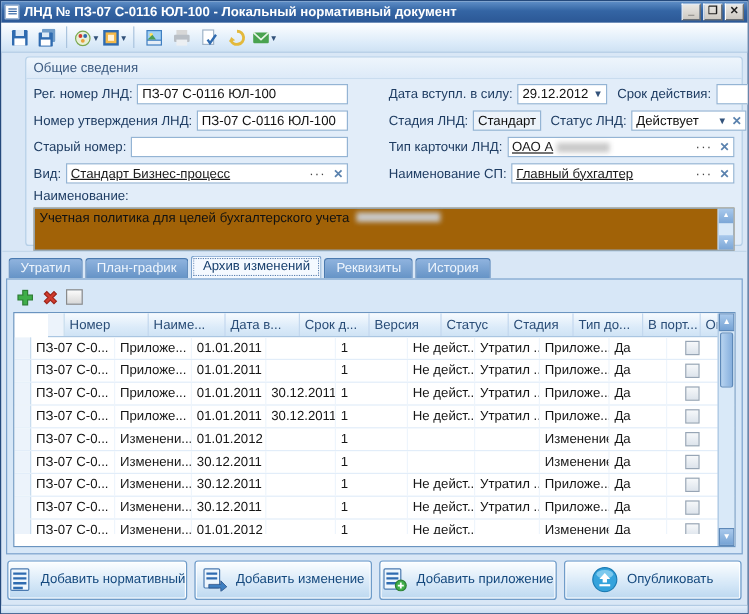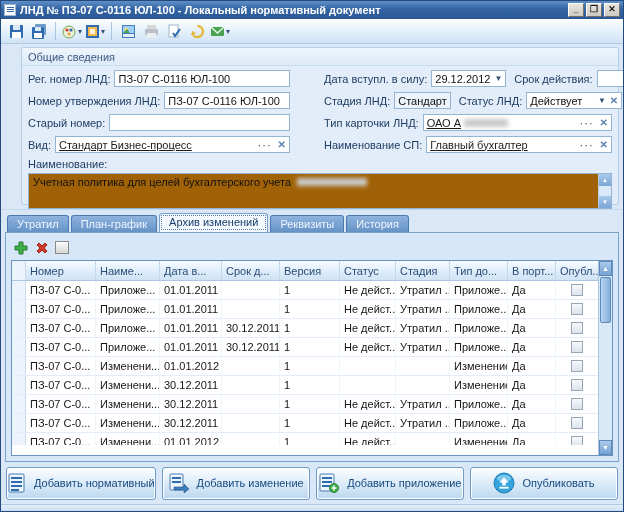--- a/index.html
+++ b/index.html
@@ -51,21 +51,21 @@
   .tab { height:17px; padding:2px 9px 0 9px; margin-right:2px; background:linear-gradient(#8fb3de,#6593c6); border:1px solid #4a7ab0; border-bottom:none; border-radius:3px 3px 0 0; color:#eef5fd; white-space:nowrap; }
   .tab.active { height:19px; background:#f4f9ff; color:#173f6d; outline:1px dotted #5a7fae; outline-offset:-3px; border-color:#7ba2cc; }
 
   
   .tabpanel { margin:0 4px; border:1px solid #7ba2cc; background:#d7e7f7; flex:1; padding:5px; display:flex; flex-direction:column; min-height:0; }
   .gridbar { height:22px; display:flex; align-items:center; gap:5px; padding:0 2px 3px 2px; flex:0 0 auto; }
   .gicon { width:16px; height:16px; display:flex; align-items:center; justify-content:center; }
   .sqbtn { width:14px; height:13px; border:1px solid #8a8a8a; background:linear-gradient(#fbfbfb,#d8d8d8); }
 
   .table { position:relative; flex:1; border:1px solid #6a94c0; background:#fff; overflow:hidden; }
-  .thead { display:flex; height:20px; background:linear-gradient(#f7fbff,#dcebf9 60%,#cfe3f5); border-bottom:1px solid #aac6e2; padding-right:14px; }
+  .thead { display:flex; height:20px; background:linear-gradient(#f7fbff,#dcebf9 60%,#cfe3f5); border-bottom:1px solid #aac6e2; padding-right:14px;margin-left:28px; }
   .hcell { border-right:1px solid #c3d8ee; padding:4px 0 0 4px; color:#2a4d77; white-space:nowrap; overflow:hidden; flex:0 0 auto; }
   .tbody { height:164px; overflow:hidden; }
   .grow { display:flex; height:19px; border-bottom:1px solid #e2edf9; padding-right:14px; }
   .bcell { border-right:1px solid #eef5fc; padding:3px 0 0 4px; color:#161616; white-space:nowrap; overflow:hidden; flex:0 0 auto; }
   .ind { width:14px; background:#ecf3fb; border-right:1px solid #c8dcee; padding:0; }
   .c0{width:70px}.c1{width:64px}.c2{width:62px}.c3{width:58px}.c4{width:60px}.c5{width:56px}.c6{width:54px}.c7{width:58px}.c8{width:48px}
   .c9{flex:1 1 auto !important; border-right:none;}
   .cbc { display:flex; align-items:center; justify-content:center; padding:0; }
   .cb { width:12px; height:12px; border:1px solid #97a5b5; background:linear-gradient(#f6f8fa,#dde4ec); }
   .vscroll { position:absolute; top:0; right:0; bottom:0; width:14px; background:#d9e9f8; border-left:1px solid #aac6e2; }

